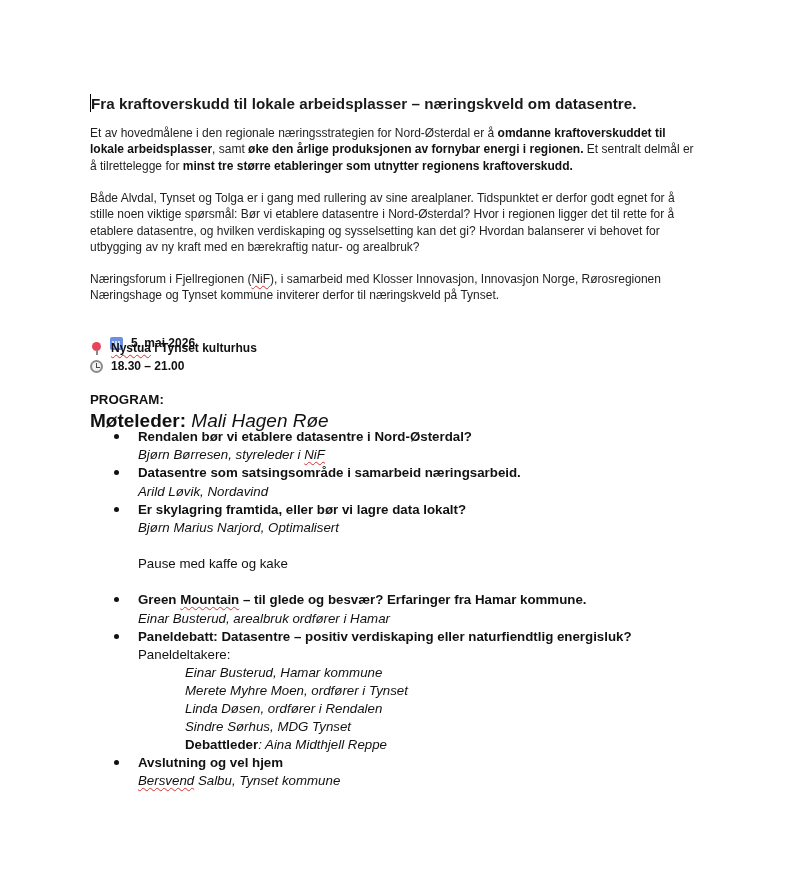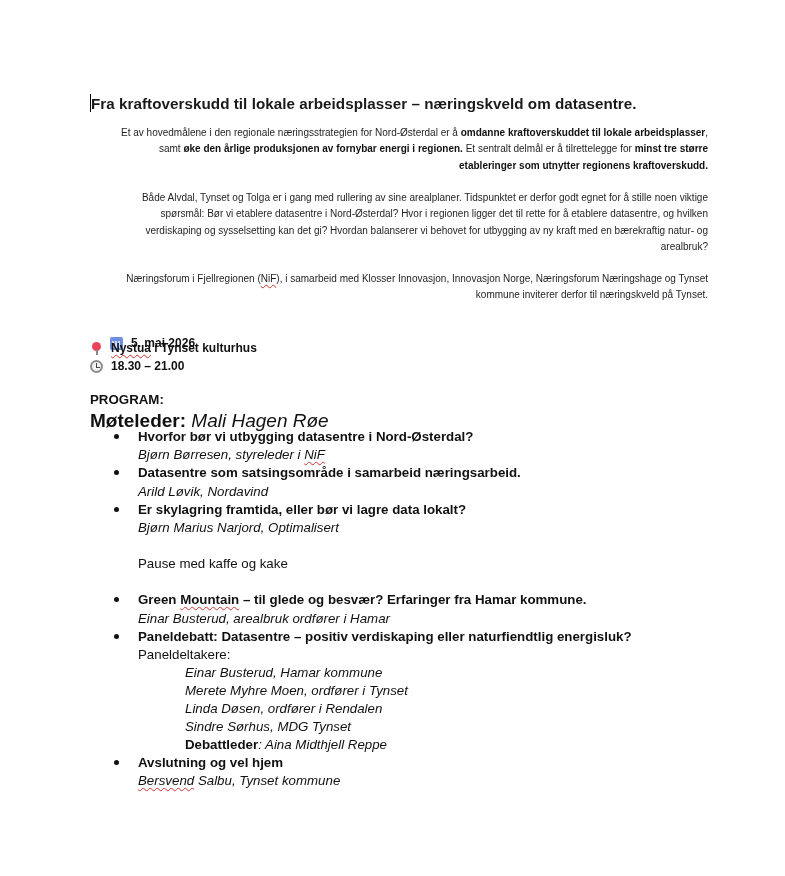--- a/index.html
+++ b/index.html
@@ -9,22 +9,22 @@
     color: #111111;
   }
   .page { position: absolute; left: 90px; top: 0; width: 610px; }
   .title {
     position: absolute; top: 94px; left: 0;
     font-size: 15.2px; font-weight: bold; letter-spacing: 0.05px; white-space: nowrap;
     color: #1a1a1a;
   }
   .cursor { display: inline-block; width: 1px; height: 18px; background: #000; vertical-align: -3px; margin-right: 0px; }
   .para {
-    position: absolute; left: 13px; width: 605px;
-    font-size: 10px; line-height: 16.3px; color: #1e1e1e; text-align: right;
+    position: absolute; left: 0; width: 605px;
+    font-size: 12px; line-height: 16.3px; color: #1e1e1e;
   }
   .para b { color: #111; }
   .p1 { top: 125px; }
   .p2 { top: 190px; }
   .p3 { top: 271px; }
   .squig { text-decoration: underline wavy #d0312d; text-decoration-thickness: 1px; text-underline-offset: 2px; }
   .info { position: absolute; left: 0; font-size: 12px; font-weight: bold; display: flex; align-items: center; color: #111; }
   .info .ic { width: 13px; height: 13px; margin-right: 8px; display: inline-block; position: relative; }
   .i1 { top: 336px; padding-left: 20px; } .i2 { top: 341px; } .i3 { top: 359px; }
   .cal { background: #6d8fe0; border-radius: 2px; }
@@ -53,21 +53,21 @@
 <body>
 
 <div class="page">
 
   <div class="title"><span class="cursor"></span><span>Fra kraftoverskudd til lokale arbeidsplasser – næringskveld om datasentre.</span></div>
 
   <div class="para p1"><span>Et av hovedmålene i den regionale næringsstrategien for Nord-Østerdal er å </span><b>omdanne kraftoverskuddet til lokale arbeidsplasser</b><span>, samt </span><b>øke den årlige produksjonen av fornybar energi i regionen.</b><span> Et sentralt delmål er å tilrettelegge for </span><b>minst tre større etableringer som utnytter regionens kraftoverskudd.</b></div>
 
   <div class="para p2">Både Alvdal, Tynset og Tolga er i gang med rullering av sine arealplaner. Tidspunktet er derfor godt egnet for å stille noen viktige spørsmål: Bør vi etablere datasentre i Nord-Østerdal? Hvor i regionen ligger det til rette for å etablere datasentre, og hvilken verdiskaping og sysselsetting kan det gi? Hvordan balanserer vi behovet for utbygging av ny kraft med en bærekraftig natur- og arealbruk?</div>
 
-  <div class="para p3"><span>Næringsforum i Fjellregionen (</span><span class="squig">NiF</span><span>), i samarbeid med Klosser Innovasjon, Innovasjon Norge, Næringsforum Næringshage og Tynset kommune inviterer derfor til næringskveld på Tynset.</span></div>
+  <div class="para p3"><span>Næringsforum i Fjellregionen (</span><span class="squig">NiF</span><span>), i samarbeid med Klosser Innovasjon, Innovasjon Norge, Rørosregionen Næringshage og Tynset kommune inviterer derfor til næringskveld på Tynset.</span></div>
 
   <div class="info i1">
       <span class="ic cal"></span>
       <span>5. mai 2026</span>
     </div>
   <div class="info i2">
       <span class="ic pin"></span>
       <span class="squig">Nystua</span>
       <span style="white-space:pre"> i Tynset kulturhus</span>
     </div>
@@ -75,21 +75,21 @@
       <span class="ic clock"></span>
       <span>18.30 – 21.00</span>
     </div>
 
   <div class="prog">PROGRAM:</div>
   <div class="mod"><b>Møteleder:</b><i style="white-space:pre"> Mali Hagen Røe</i></div>
 
   <div class="list">
     <div class="item">
       <span class="bullet"></span>
-      <span class="ttl">Hvorfor bør vi utbygging datasentre i Nord-Østerdal?</span>
+      <span class="ttl">Rendalen bør vi etablere datasentre i Nord-Østerdal?</span>
       <span class="spk"><span>Bjørn Børresen, styreleder i </span><span class="squig">NiF</span></span>
     </div>
     <div class="item">
       <span class="bullet"></span>
       <span class="ttl">Datasentre som satsingsområde i samarbeid næringsarbeid.</span>
       <span class="spk">Arild Løvik, Nordavind</span>
     </div>
     <div class="item">
       <span class="bullet"></span>
       <span class="ttl">Er skylagring framtida, eller bør vi lagre data lokalt?</span>

